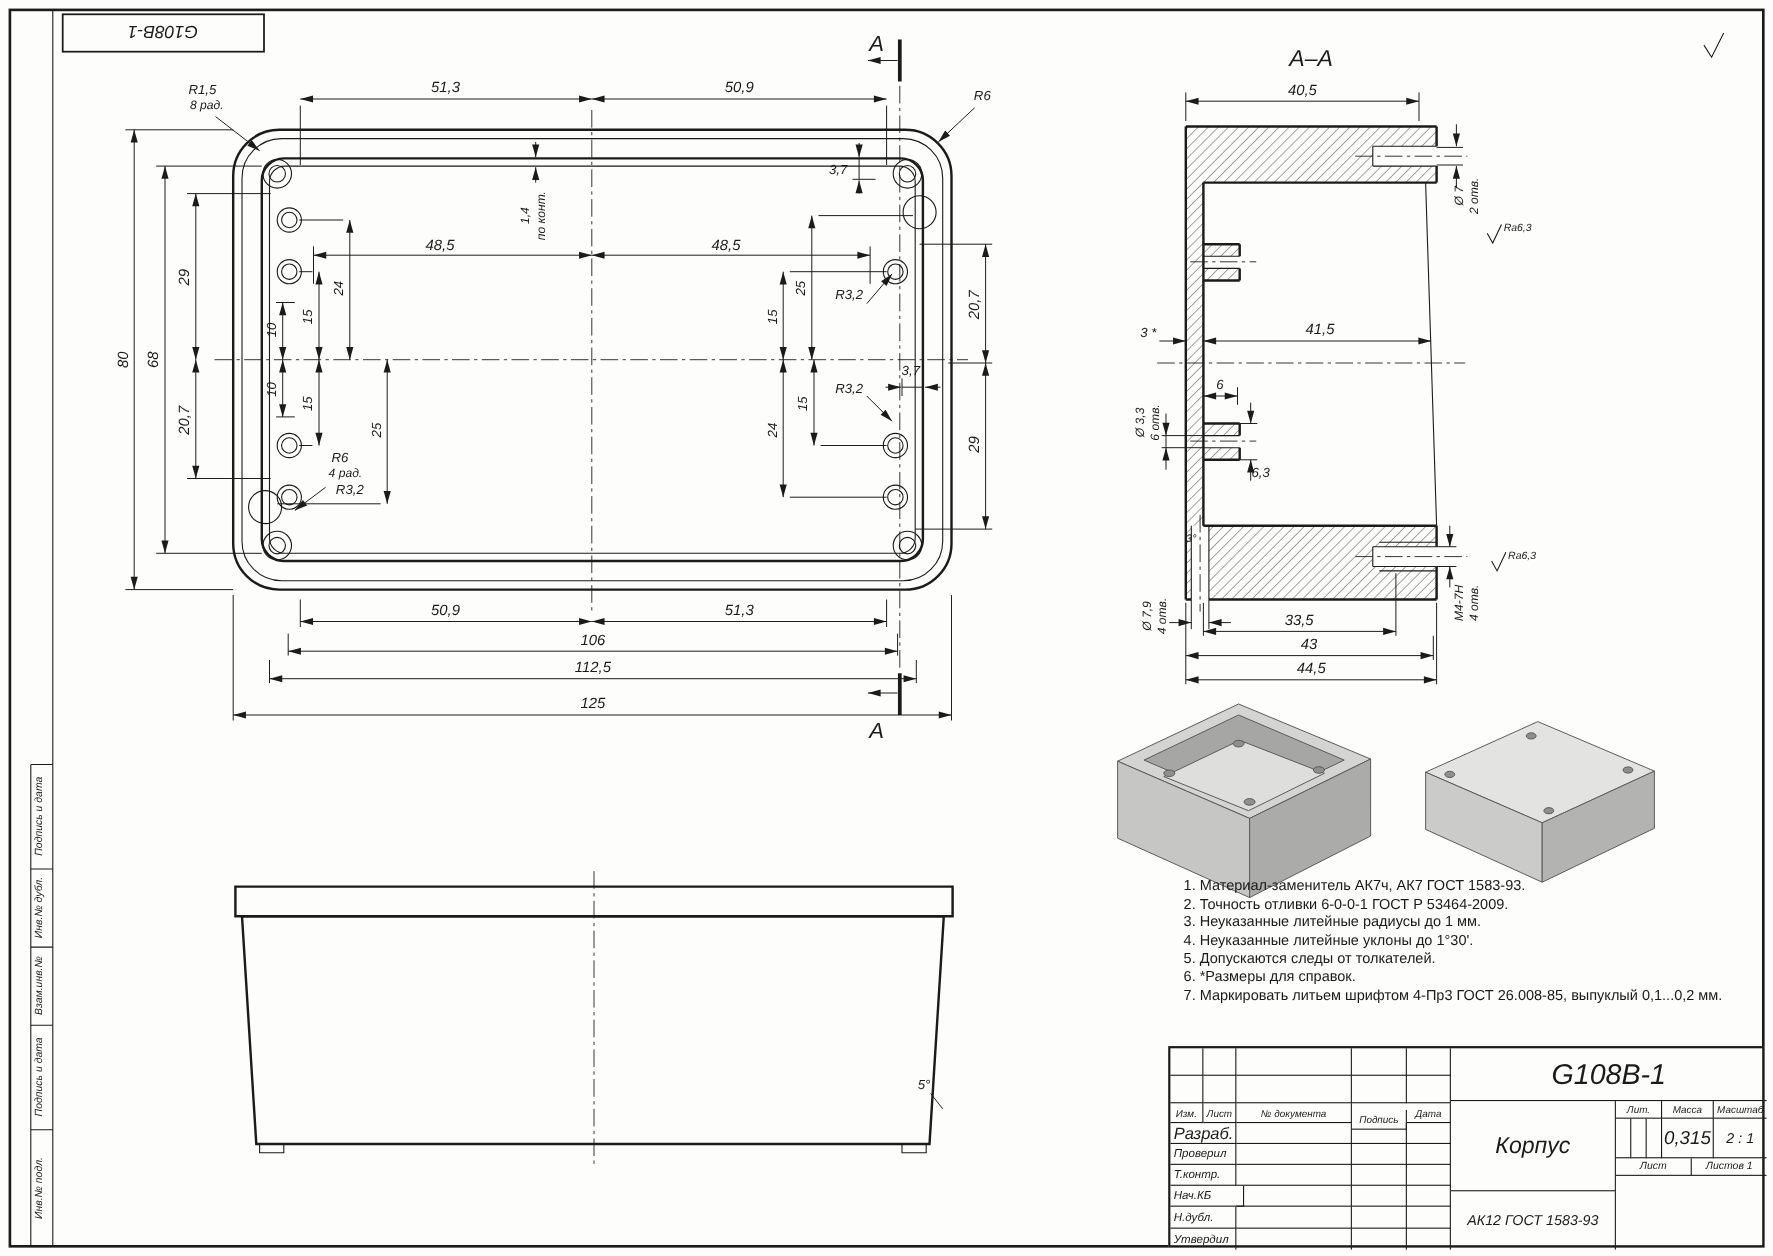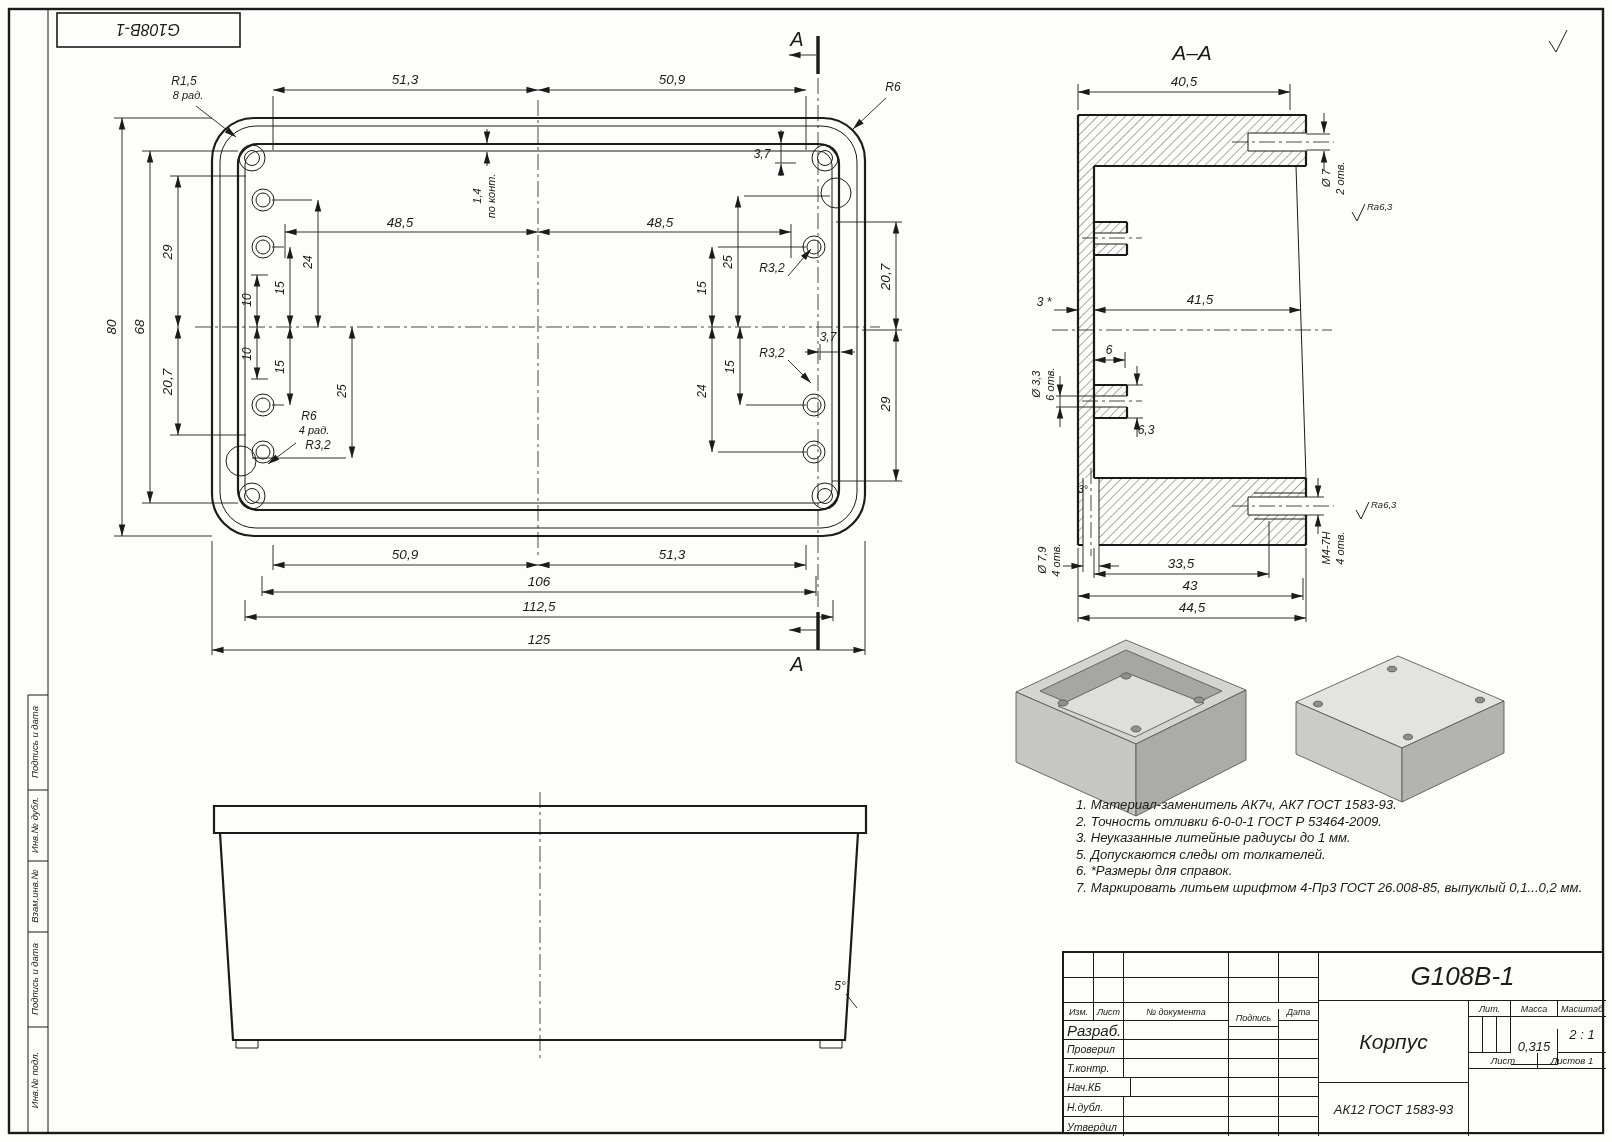--- a/index.html
+++ b/index.html
@@ -11,21 +11,21 @@
   .fz14{font-size:13.5px}.fz16{font-size:16px}.fz20{font-size:20px}.fz21{font-size:21px}
   .ts{text-anchor:start}
   .thick{stroke:#1b1b1b;stroke-width:2.2;fill:none}
   .thin{stroke:#1b1b1b;stroke-width:1;fill:none}
   .dim{stroke:#1b1b1b;stroke-width:0.9;fill:none}
   .cl{stroke:#1b1b1b;stroke-width:0.8;fill:none;stroke-dasharray:16 4 3 4}
   .sec{stroke:#1b1b1b;stroke-width:3.4;fill:none}
   .ht{fill:url(#h);stroke:none}
 
   .notes{position:absolute;left:1076px;top:797px;width:528px;color:#1b1b1b;
-         font-style:italic;font-size:13.2px;line-height:16.6px;}
+         font-size:13.2px;line-height:16.6px;}
   .tb{position:absolute;left:1062px;top:951px;width:542px;height:183px;border:2px solid #1b1b1b;
       color:#1b1b1b;font-style:italic;background:#fdfdfc;}
   .tb .c{position:absolute;border-right:1.2px solid #1b1b1b;border-bottom:1.2px solid #1b1b1b;
          display:flex;align-items:center;justify-content:center;overflow:hidden;white-space:nowrap;}
   .tb .l{justify-content:flex-start;padding-left:3px;}
   .tb .nr{border-right:none}
   .tb .nb{border-bottom:none}
 </style>
 </head>
 <body>
@@ -336,20 +336,21 @@
   <path class="cl" d="M540,792 V1062"></path>
   <line class="dim" x1="846" y1="994" x2="857" y2="1008"></line>
   <text class="fz12" x="840" y="990">5°</text>
 </g>
 </svg>
 
 <div class="notes">
   <div>1. Материал-заменитель  АК7ч,  АК7 ГОСТ 1583-93.</div>
   <div>2. Точность  отливки  6-0-0-1  ГОСТ Р 53464-2009.</div>
   <div>3. Неуказанные литейные радиусы до 1 мм.</div>
+  <div>4. Неуказанные литейные уклоны до 1°30'.</div>
   <div>5. Допускаются следы от толкателей.</div>
   <div>6. *Размеры для справок.</div>
   <div>7. Маркировать литьем шрифтом 4-Пр3 ГОСТ 26.008-85, выпуклый 0,1...0,2 мм.</div>
 </div>
 
 <div class="tb">
 
   <div class="c" style="left:0;top:0;width:30px;height:25px"></div>
   <div class="c" style="left:30px;top:0;width:30px;height:25px"></div>
   <div class="c" style="left:60px;top:0;width:105px;height:25px"></div>
@@ -394,19 +395,19 @@
 
   <div class="c nr" style="left:255px;top:0;width:287px;height:48px;font-size:26px">G108B-1</div>
   <div class="c" style="left:255px;top:48px;width:150px;height:82px;font-size:21px">Корпус</div>
   <div class="c nb" style="left:255px;top:130px;width:150px;height:53px;font-size:13px">АК12 ГОСТ 1583-93</div>
   <div class="c" style="left:405px;top:48px;width:42px;height:16px;font-size:9px">Лит.</div>
   <div class="c" style="left:447px;top:48px;width:47px;height:16px;font-size:9px">Масса</div>
   <div class="c nr" style="left:494px;top:48px;width:48px;height:16px;font-size:9px">Масштаб</div>
   <div class="c" style="left:405px;top:64px;width:14px;height:36px"></div>
   <div class="c" style="left:419px;top:64px;width:14px;height:36px"></div>
   <div class="c" style="left:433px;top:64px;width:14px;height:36px"></div>
-  <div class="c" style="left:447px;top:76px;width:47px;height:36px;font-size:13px">0,315</div>
+  <div class="c" style="left:447px;top:64px;width:47px;height:36px;font-size:17px">0,315</div>
   <div class="c nr" style="left:494px;top:64px;width:48px;height:36px;font-size:13px">2 : 1</div>
   <div class="c" style="left:405px;top:100px;width:69px;height:16px;font-size:9.5px">Лист</div>
   <div class="c nr" style="left:474px;top:100px;width:68px;height:16px;font-size:9.5px">Листов 1</div>
   <div class="c nr nb" style="left:405px;top:116px;width:137px;height:67px"></div>
 </div>
 </div>
 
 </body></html>

